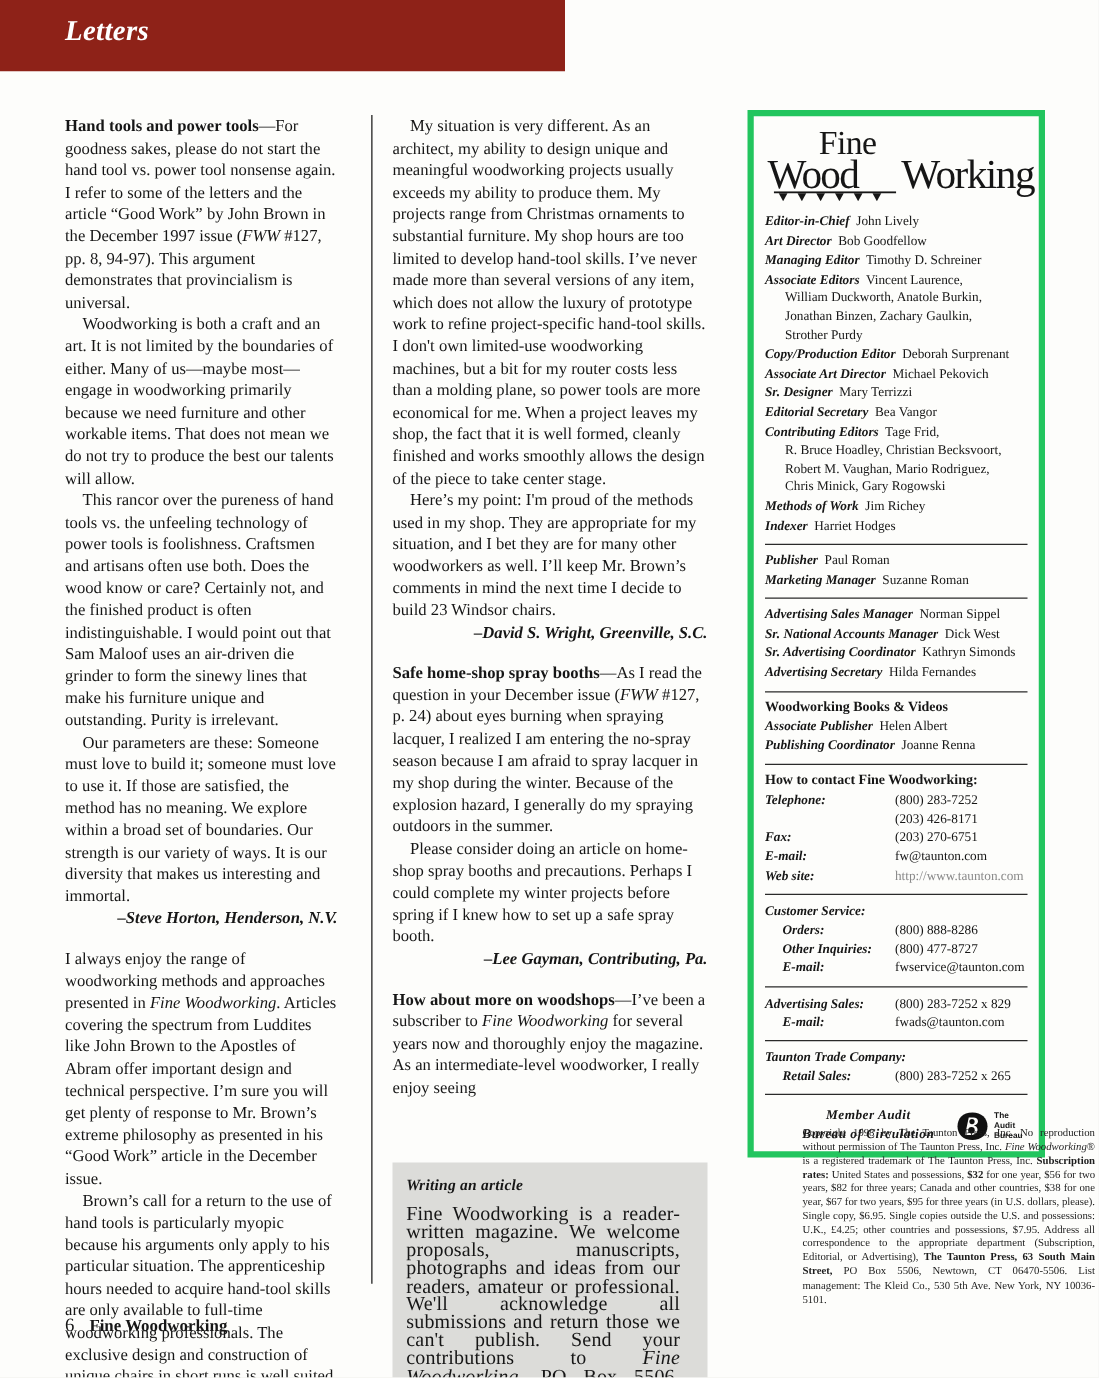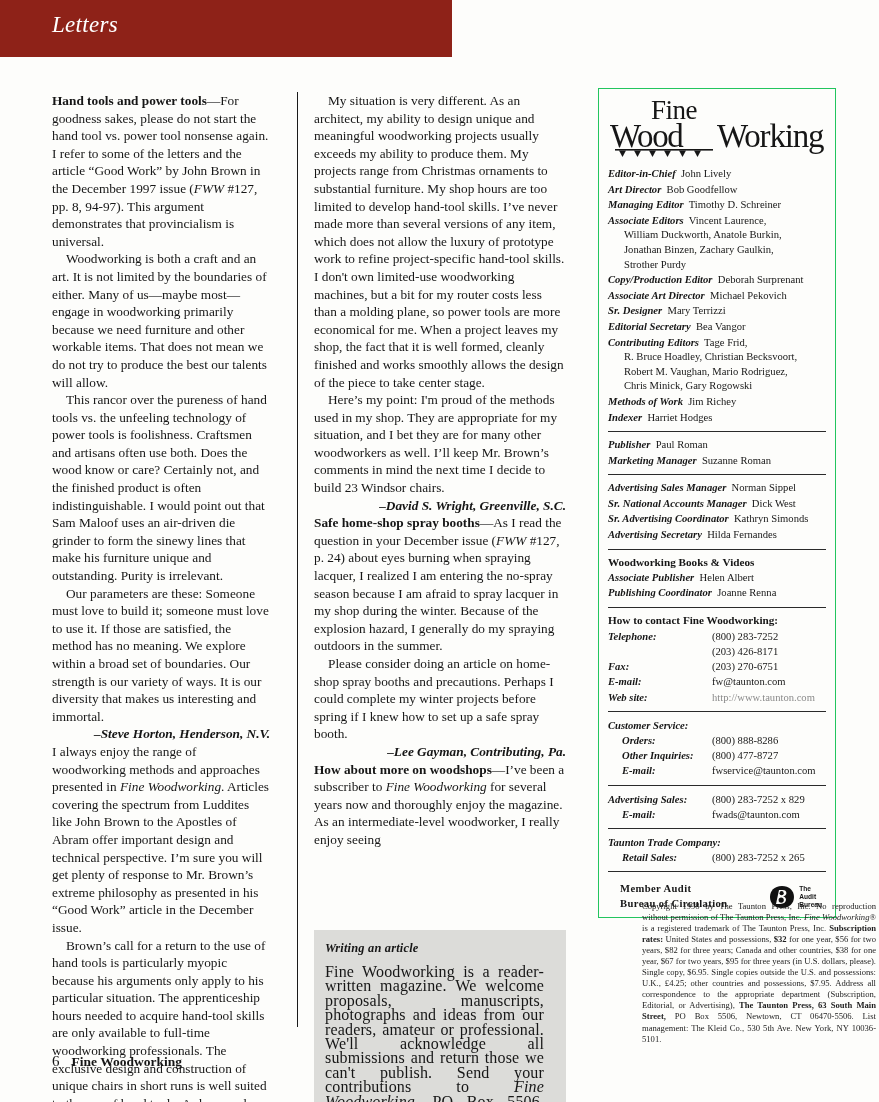--- a/index.html
+++ b/index.html
@@ -24,41 +24,42 @@
     top: 0;
     width: 452px;
     height: 57px;
     background: #8e2218;
   }
   .header-bar .title {
     position: absolute;
     left: 52px;
     top: 12px;
     font-style: italic;
-    font-weight: normal;
+    font-weight: bold;
     font-size: 23px;
     color: #ffffff;
     letter-spacing: 0.3px;
   }
 
   
   .col {
     position: absolute;
     top: 92px;
     font-size: 13.3px;
     line-height: 17.6px;
     text-align: left;
   }
   .col p {
     margin: 0;
   }
   .col p.indent {
     text-indent: 14px;
   }
   .col p.gap {
+    margin-top: 15px;
   }
   .col1 { left: 52px;  width: 218px; }
   .col2 { left: 314px; width: 252px; }
 
   .rule-vert {
     position: absolute;
     left: 297px;
     top: 92px;
     width: 1px;
     height: 935px;
@@ -106,21 +107,21 @@
   }
   .folio .num { font-size: 15px; }
   .folio .name { font-weight: bold; margin-left: 12px; font-size: 13.5px; }
 
   
   .panel {
     position: absolute;
     left: 598px;
     top: 88px;
     width: 238px;
-    border: 1px solid #22c55e;
+    border: 5px solid #22c55e;
     box-sizing: border-box;
     padding: 8px 9px 0 9px;
     background: #fdfdfb;
   }
   .logo {
     position: relative;
     height: 62px;
     margin: 2px 0 6px 2px;
   }
   .logo .fine {
@@ -199,21 +200,23 @@
     display: flex;
     align-items: center;
     font-size: 10.6px;
     line-height: 14.6px;
     padding: 4px 0 5px 0;
   }
   .audit .audit-text {
     flex: 1;
     padding-left: 12px;
     font-weight: bold;
+    font-style: italic;
     letter-spacing: 0.4px;
+    text-align: center;
   }
   .audit .audit-logo {
     display: flex;
     align-items: center;
     padding-right: 4px;
   }
   .audit .audit-logo .ab-words {
     font-size: 6.6px;
     line-height: 8px;
     font-weight: bold;

